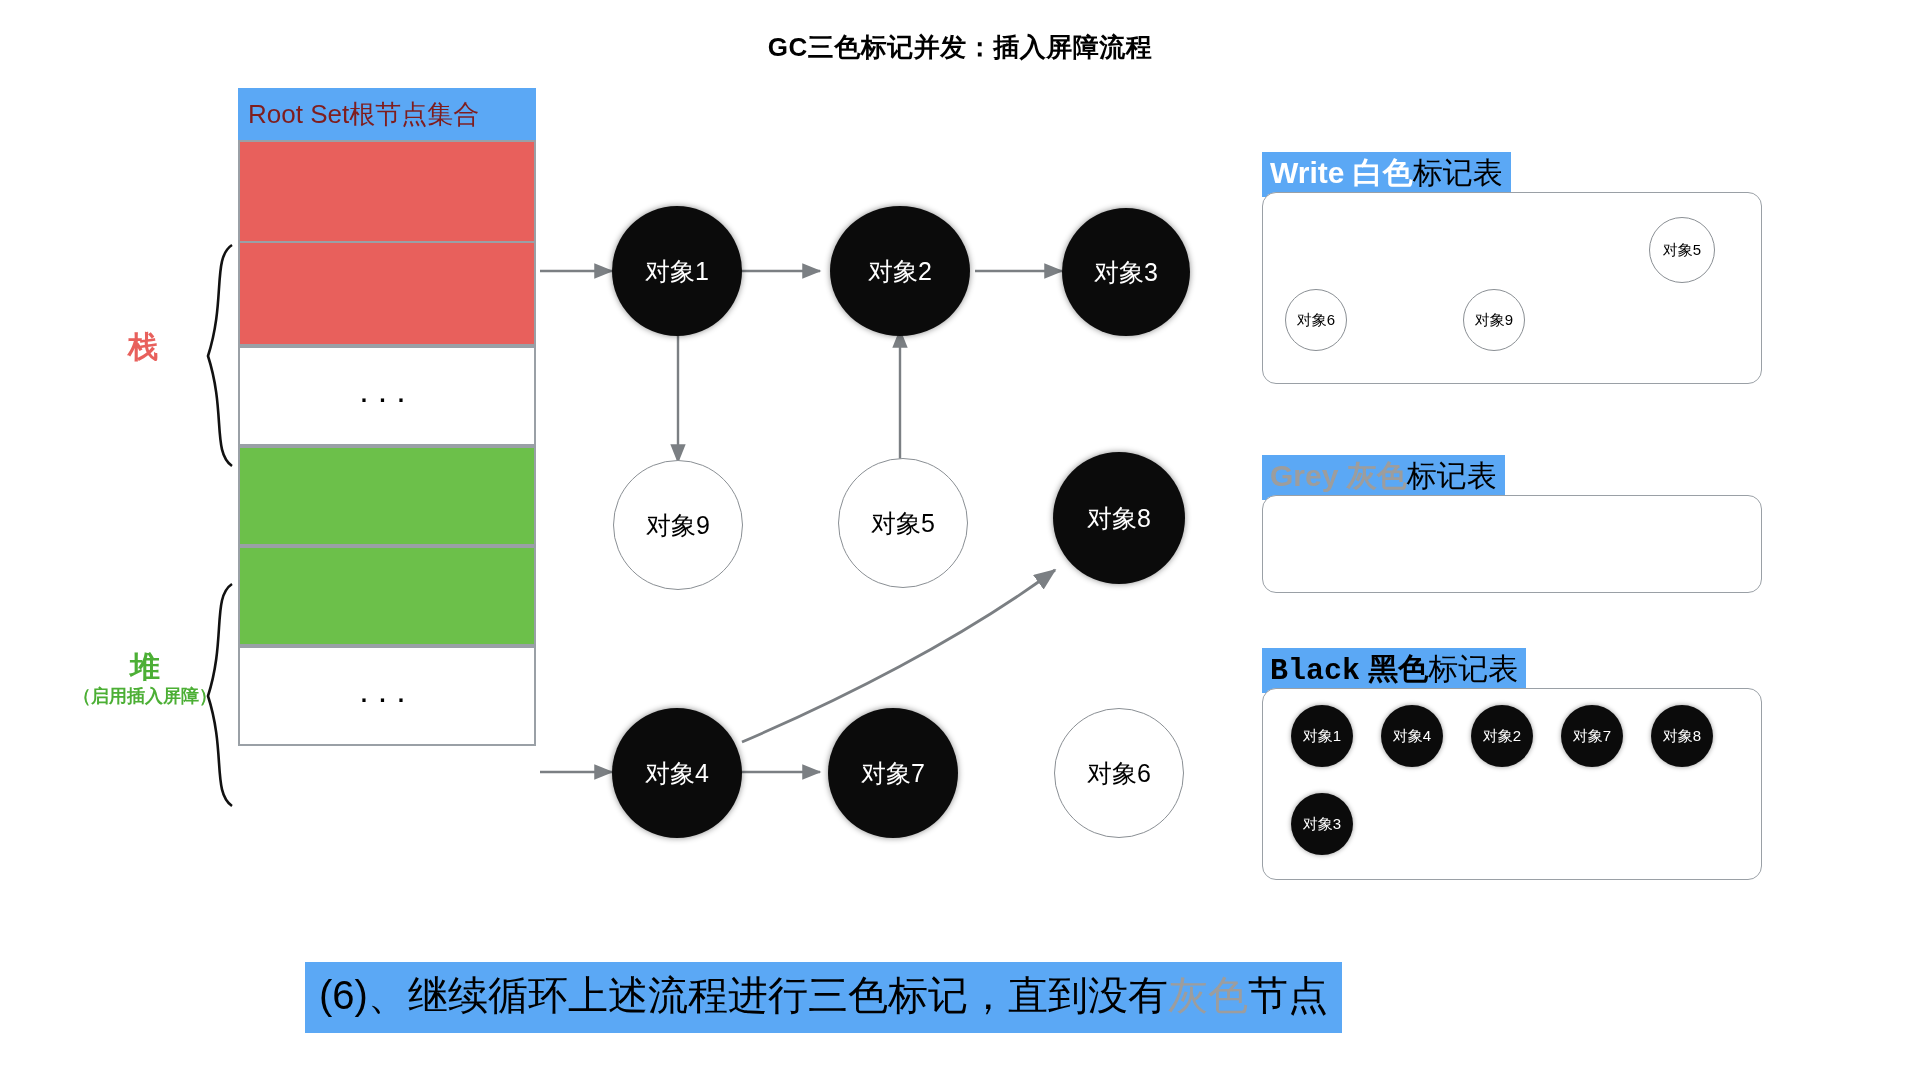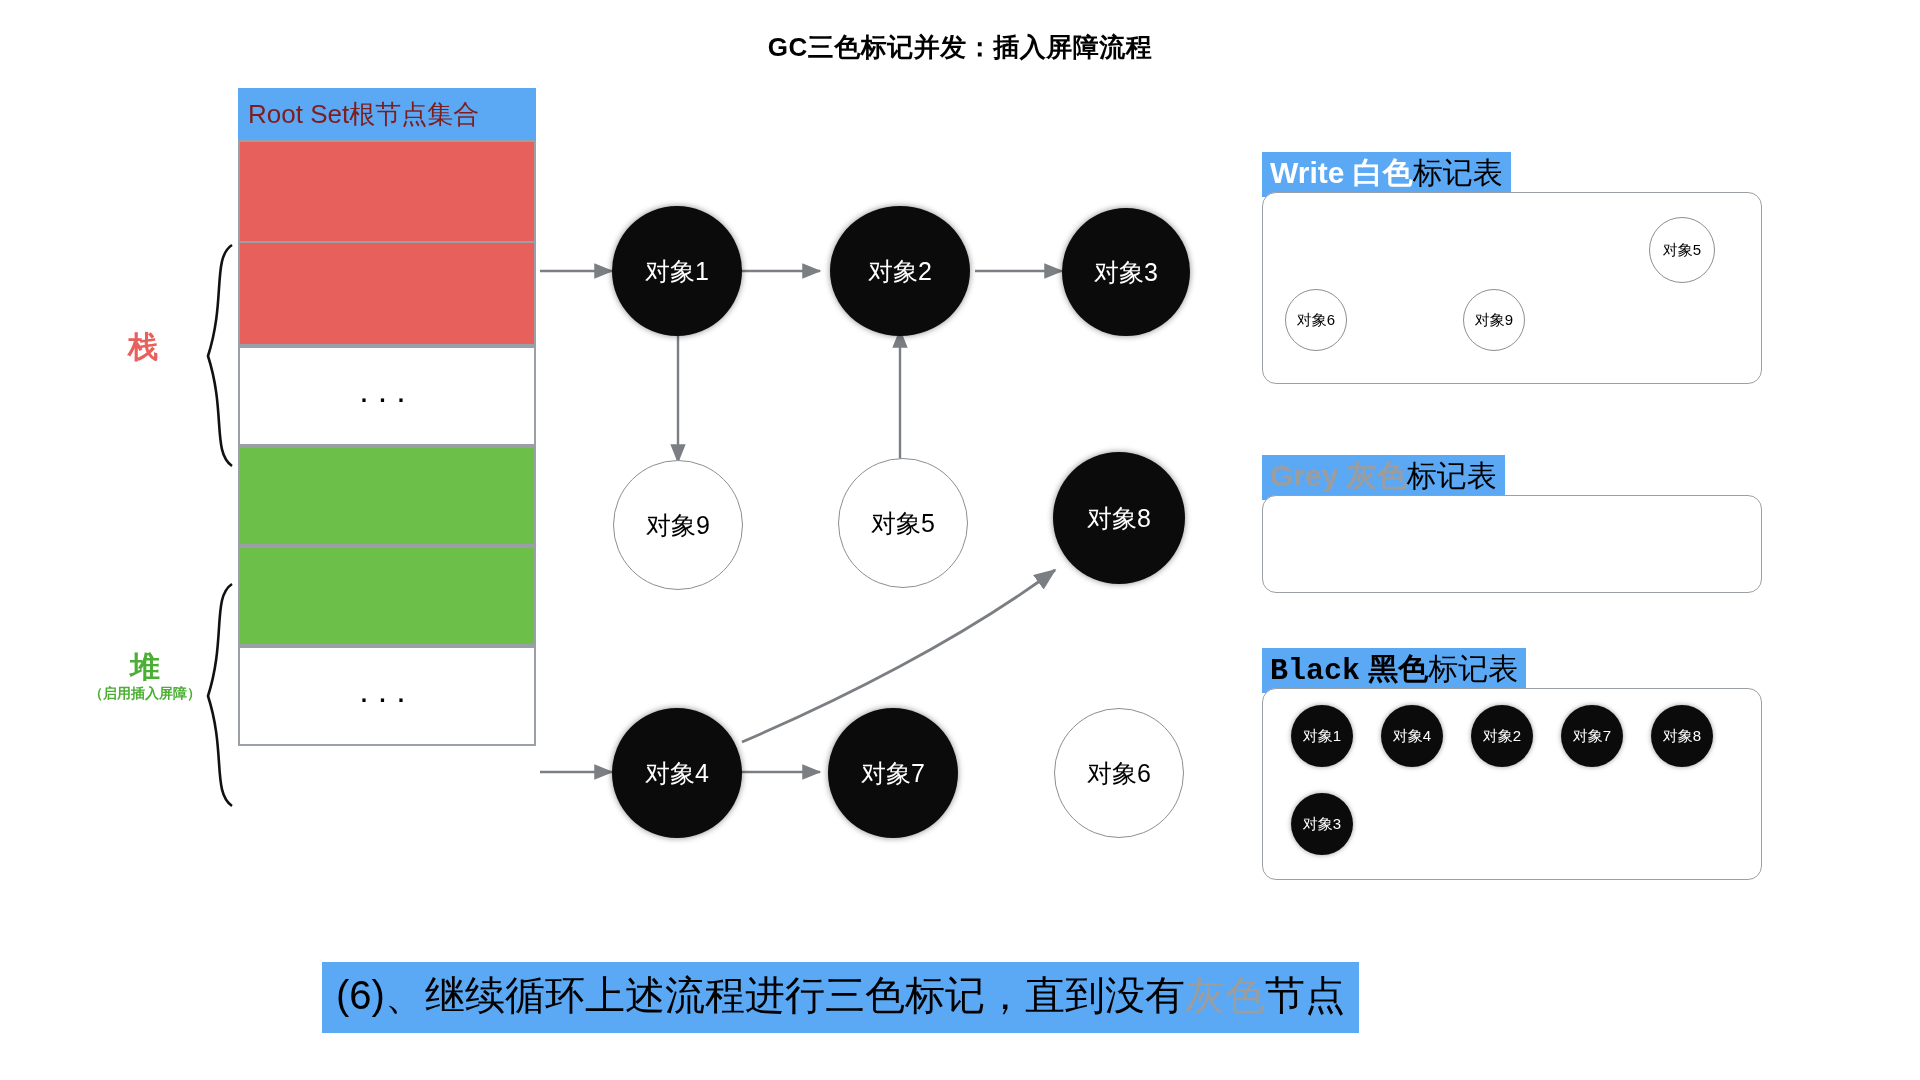--- a/index.html
+++ b/index.html
@@ -36,21 +36,21 @@
     height:52px;background:#5ba8f5;color:#7f1d1d;justify-content:flex-start;
     padding-left:10px;font-size:26px;border:none;
   }
   .cell.red{height:103px;background:#e8605c;border-top:none;}
   .cell.red.first{border-top:2px solid #9aa0a6;}
   .cell.white{height:100px;background:#fff;}
   .cell.green{height:100px;background:#6cc04a;}
   .dots{letter-spacing:9px;font-size:34px;line-height:0;padding-bottom:12px;color:#000;}
   .sidelabel{position:absolute;text-align:center;font-weight:bold;}
   .sidelabel .big{display:block;font-size:30px;line-height:1.1;}
-  .sidelabel .small{display:block;font-size:14px;line-height:1.5;text-align:center;}
+  .sidelabel .small{display:block;font-size:18px;line-height:1.5;text-align:center;}
   .stack-label{color:#e8605c;}
   .heap-label{color:#4caf35;}
 
   
   .node{
     position:absolute;border-radius:50%;
     display:flex;align-items:center;justify-content:center;
     font-size:25px;box-sizing:border-box;
   }
   .node.black{background:#0b0b0b;color:#fff;box-shadow:0 0 6px rgba(0,0,0,.45);}
@@ -78,21 +78,21 @@
   .chip{
     position:absolute;border-radius:50%;
     display:flex;align-items:center;justify-content:center;
     font-size:15px;box-sizing:border-box;
   }
   .chip.black{background:#0b0b0b;color:#fff;box-shadow:0 0 5px rgba(0,0,0,.4);}
   .chip.white{background:#fff;color:#000;border:1.4px solid #8a8f94;}
 
   
   .caption{
-    position:absolute;left:322px;top:962px;
+    position:absolute;left:305px;top:962px;
     background:#5ba8f5;padding:6px 14px 10px 14px;
     font-size:40px;color:#000;white-space:nowrap;
   }
   .caption .grey{color:#9d9d9d;}
 </style>
 </head>
 <body>
 
 <div id="stage">
 

